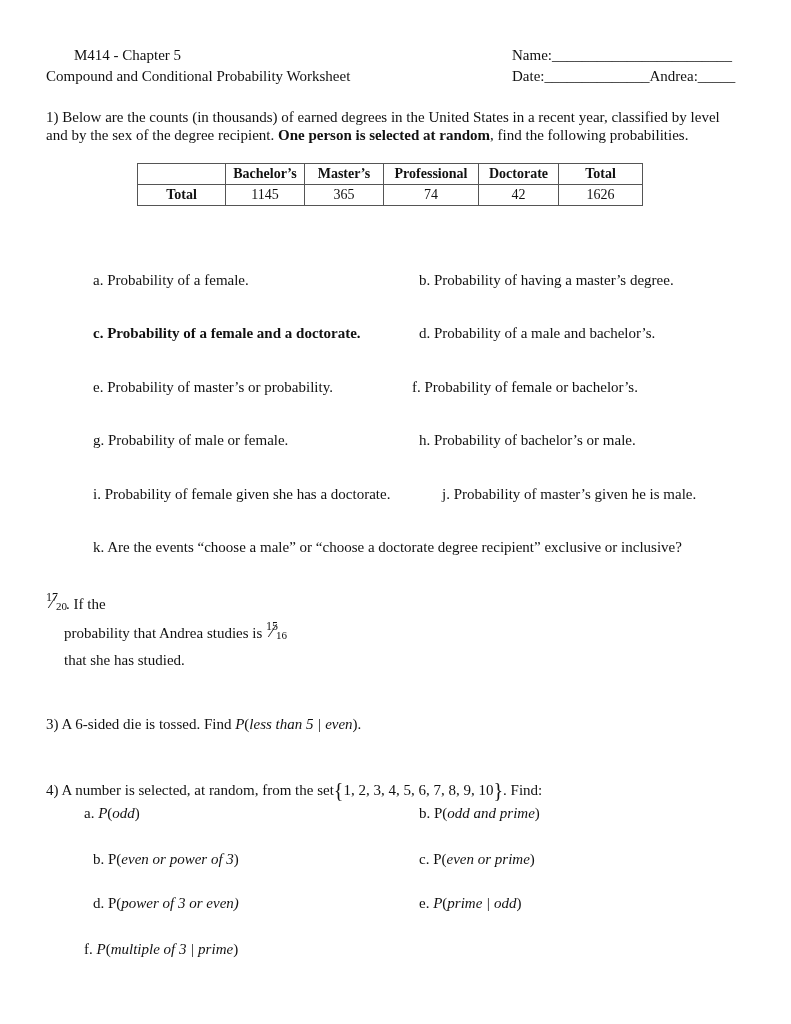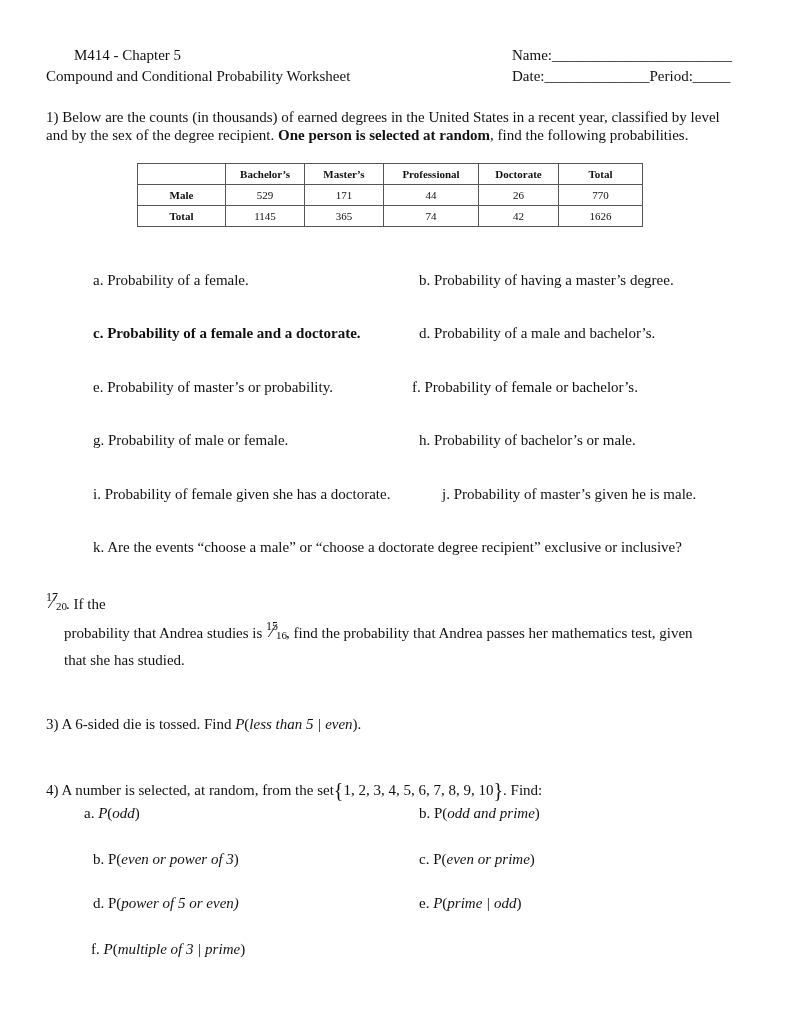--- a/index.html
+++ b/index.html
@@ -2,62 +2,54 @@
 <html><head>
 <meta charset="utf-8">
 <style>
   html, body { margin: 0; padding: 0; background: #ffffff; }
   body { width: 791px; height: 1024px; position: relative; overflow: hidden;
          font-family: "Liberation Serif", serif; color: #111; font-size: 15px; }
   .abs { position: absolute; white-space: nowrap; line-height: 1; }
   b { font-weight: bold; }
   i { font-style: italic; }
   table.deg { position: absolute; left: 137px; top: 163px; border-collapse: collapse;
-              font-size: 11px; }
+              font-size: 14px; }
   table.deg td, table.deg th { border: 1px solid #555; height: 20px; padding: 0 4px;
               text-align: center; line-height: 20px; }
   table.deg th { font-weight: bold; }
   .frac { position: relative; display: inline-block; width: 20px; height: 18px; vertical-align: -4px; }
   .frac .n { position: absolute; left: 0; top: -4px; font-size: 12px; }
   .frac .s { position: absolute; left: 5px; top: -2px; font-size: 18px; }
   .frac .d { position: absolute; left: 10px; top: 6px; font-size: 11px; }
   .big { font-size: 20px; vertical-align: -2px; }
 </style>
 </head>
 <body>
 
 <div class="abs" style="left:46px;top:48px;margin-left:28px;">M414 - Chapter 5</div>
 <div class="abs" style="left:46px;top:69px;">Compound and Conditional Probability Worksheet</div>
 <div class="abs" style="left:512px;top:48px;">Name:________________________</div>
 <div class="abs" style="left:512px;top:69px;">
-  <span>Date:______________</span><span>Period:_____</span>
+  <span>Date:______________</span><span>Andrea:_____</span>
 </div>
 
 <div class="abs" style="left:46px;top:110px;">1) Below are the counts (in thousands) of earned degrees in the United States in a recent year, classified by level</div>
 <div class="abs" style="left:46px;top:128px;">
   <span>and by the sex of the degree recipient.  </span><b>One person is selected at random</b><span>, find the following probabilities.</span>
 </div>
 
 <table class="deg">
   <tbody>
       <tr>
     <th style="width:79px"></th>
     <th style="width:70px">Bachelor’s</th>
     <th style="width:70px">Master’s</th>
     <th style="width:86px">Professional</th>
     <th style="width:71px">Doctorate</th>
     <th style="width:75px">Total</th>
-  </tr>
-  <tr>
-    <th>Male</th>
-    <td>529</td>
-    <td>171</td>
-    <td>44</td>
-    <td>26</td>
-    <td>770</td>
   </tr>
   <tr>
     <th>Total</th>
     <td>1145</td>
     <td>365</td>
     <td>74</td>
     <td>42</td>
     <td>1626</td>
   </tr>
 </tbody>
@@ -72,30 +64,30 @@
 <div class="abs" style="left:93px;top:433px;">g. Probability of male or female.</div>
 <div class="abs" style="left:419px;top:433px;">h. Probability of bachelor’s or male.</div>
 <div class="abs" style="left:93px;top:487px;">i. Probability of female given she has a doctorate.</div>
 <div class="abs" style="left:442px;top:487px;">j. Probability of master’s given he is male.</div>
 <div class="abs" style="left:93px;top:540px;">k. Are the events “choose a male” or “choose a doctorate degree recipient” exclusive or inclusive?</div>
 
 <div class="abs" style="left:46px;top:595px;">
   <span class="frac"><span class="n">17</span><span class="s">⁄</span><span class="d">20</span></span><span>. If the</span>
 </div>
 <div class="abs" style="left:64px;top:624px;">
-  <span>probability that Andrea studies is </span><span class="frac"><span class="n">15</span><span class="s">⁄</span><span class="d">16</span></span><span>, find the probability that Andrea passes her  mathematics test, given</span>
+  <span>probability that Andrea studies is </span><span class="frac"><span class="n">15</span><span class="s">⁄</span><span class="d">16</span></span>
 </div>
 <div class="abs" style="left:64px;top:653px;">that she has studied.</div>
 
 <div class="abs" style="left:46px;top:717px;">
   <span>3) A 6-sided die is tossed. Find  </span><i>P</i>(<i>less than 5 | even</i>)<span>.</span>
 </div>
 
 <div class="abs" style="left:46px;top:780px;">
   <span>4) A number is selected, at random, from the set</span><span class="big">{</span><span>1, 2, 3, 4, 5, 6, 7, 8, 9, 10</span><span class="big">}</span><span>. Find:</span>
 </div>
 <div class="abs" style="left:84px;top:806px;"><span>a.  </span><i>P</i>(<i>odd</i>)</div>
 <div class="abs" style="left:419px;top:806px;"><span>b. P(</span><i>odd and prime</i>)</div>
 <div class="abs" style="left:93px;top:852px;"><span>b. P(</span><i>even or power of 3</i>)</div>
 <div class="abs" style="left:419px;top:852px;"><span>c. P(</span><i>even or prime</i>)</div>
-<div class="abs" style="left:93px;top:896px;"><span>d. P(</span><i>power of 5 or even)</i></div>
+<div class="abs" style="left:93px;top:896px;"><span>d. P(</span><i>power of 3 or even)</i></div>
 <div class="abs" style="left:419px;top:896px;"><span>e.  </span><i>P</i>(<i>prime | odd</i>)</div>
-<div class="abs" style="left:91px;top:942px;"><span>f.  </span><i>P</i>(<i>multiple of  3 | prime</i>)</div>
+<div class="abs" style="left:84px;top:942px;"><span>f.  </span><i>P</i>(<i>multiple of  3 | prime</i>)</div>
 
 </body></html>

